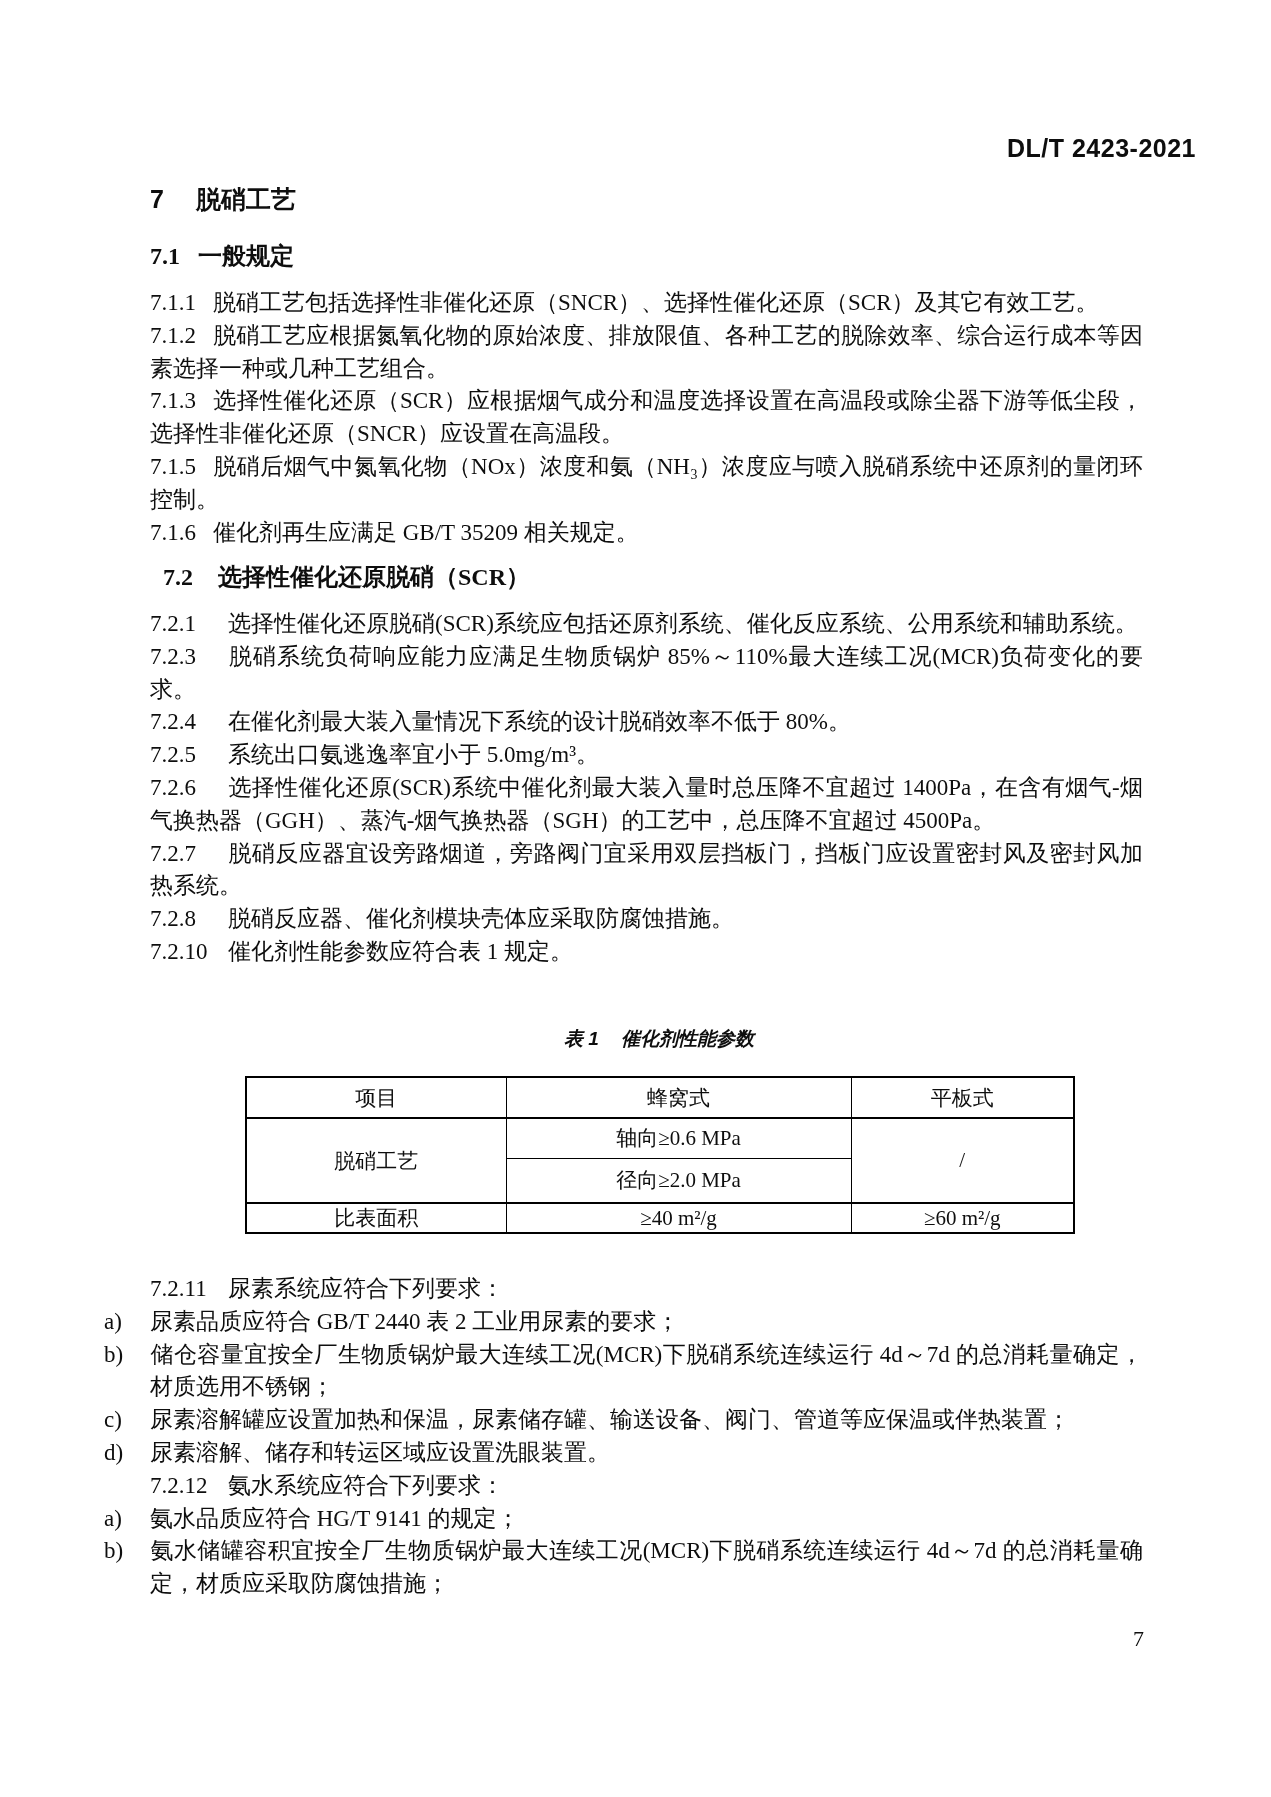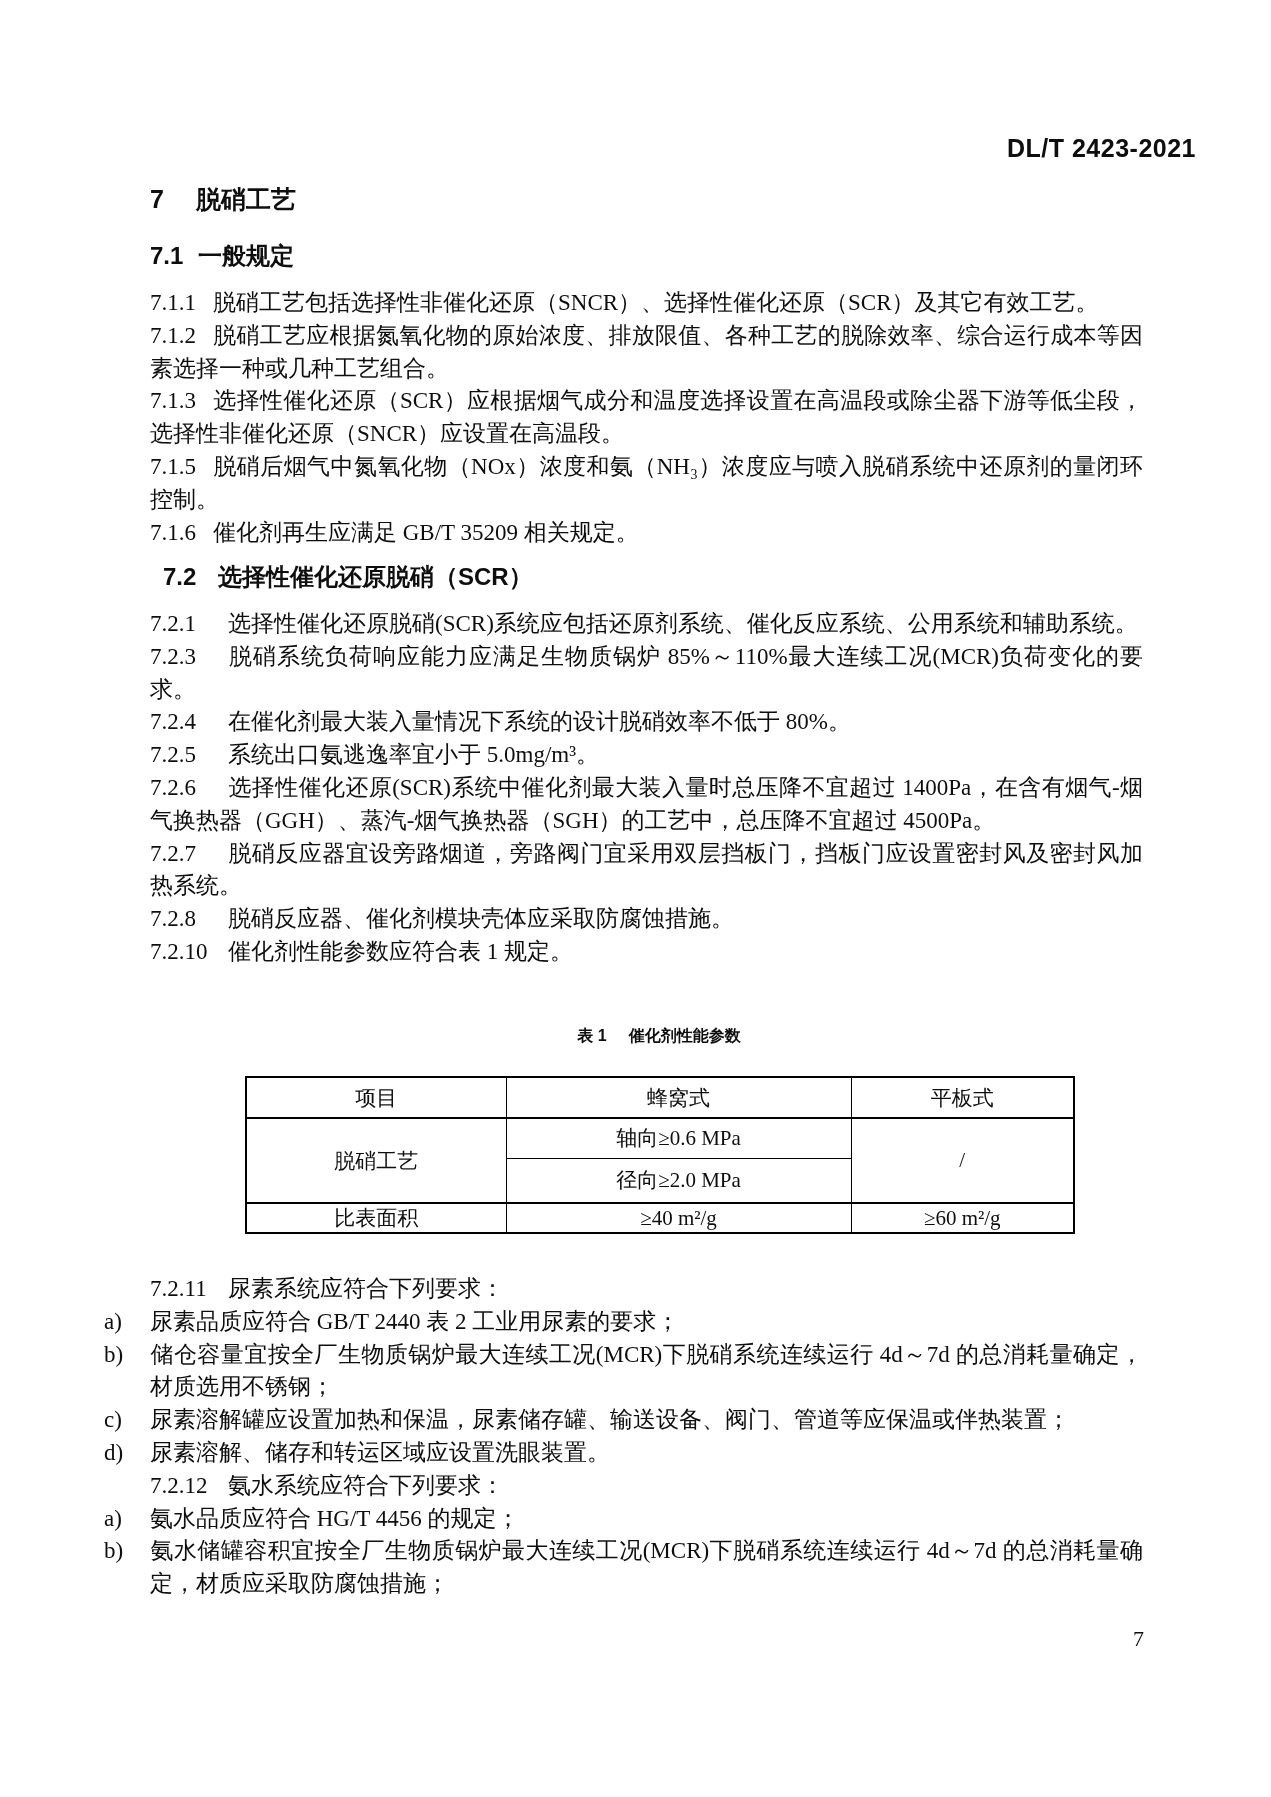--- a/index.html
+++ b/index.html
@@ -20,21 +20,21 @@
     font-size:25px;font-weight:600;letter-spacing:0.5px;
   }
   
   .chapter{
     top:183px;left:150px;
     font-family:"Liberation Sans","DejaVu Sans",sans-serif;
     font-weight:bold;font-size:25px;
   }
   .chapter .num{display:inline-block;width:46px;}
   .h-sec{
-    font-family:Liberation Sans, sans-serif;
+    font-family:Liberation Serif, serif;
     font-weight:bold;font-size:24px;
   }
   .h71{top:240px;left:150px;}
   .h71 .num{display:inline-block;width:48px;}
   .h72{top:561px;left:163px;}
   .h72 .num{display:inline-block;width:55px;}
   
   .txtblock{
     left:150px;width:993px;
     font-size:23px;line-height:32.8px;
@@ -49,21 +49,21 @@
   .item{padding-left:92px;text-indent:-92px;}
   .item .lbl{
     display:inline-block;width:92px;text-indent:0;
     padding-left:46px;box-sizing:border-box;
   }
   
   .caption{
     top:1026px;left:245px;width:828px;
     text-align:center;
     font-family:"Liberation Sans","DejaVu Sans",sans-serif;
-    font-weight:bold;font-size:16px;
+    font-weight:bold;font-size:19px;font-style:italic;
   }
   .caption .cap-label{margin-right:22px;}
   table.t1{
     position:absolute;top:1076px;left:245px;
     width:828px;table-layout:fixed;
     border-collapse:collapse;
     font-size:21px;
     border:2px solid #000;
   }
   table.t1 td{
@@ -154,19 +154,19 @@
     </tbody>
   </table>
 
   <div class="abs txtblock b-s72b">
     <p><span class="num72">7.2.11</span><span>尿素系统应符合下列要求：</span></p>
     <p class="item"><span class="lbl">a)</span><span>尿素品质应符合 GB/T 2440 表 2 工业用尿素的要求；</span></p>
     <p class="item"><span class="lbl">b)</span><span>储仓容量宜按全厂生物质锅炉最大连续工况(MCR)下脱硝系统连续运行 4d～7d 的总消耗量确定，材质选用不锈钢；</span></p>
     <p class="item"><span class="lbl">c)</span><span>尿素溶解罐应设置加热和保温，尿素储存罐、输送设备、阀门、管道等应保温或伴热装置；</span></p>
     <p class="item"><span class="lbl">d)</span><span>尿素溶解、储存和转运区域应设置洗眼装置。</span></p>
     <p><span class="num72">7.2.12</span><span>氨水系统应符合下列要求：</span></p>
-    <p class="item"><span class="lbl">a)</span><span>氨水品质应符合 HG/T 4456 的规定；</span></p>
+    <p class="item"><span class="lbl">a)</span><span>氨水品质应符合 HG/T 9141 的规定；</span></p>
     <p class="item"><span class="lbl">b)</span><span>氨水储罐容积宜按全厂生物质锅炉最大连续工况(MCR)下脱硝系统连续运行 4d～7d 的总消耗量确定，材质应采取防腐蚀措施；</span></p>
   </div>
 
   <div class="abs pagenum">7</div>
 
 </div>
 
 </body></html>

